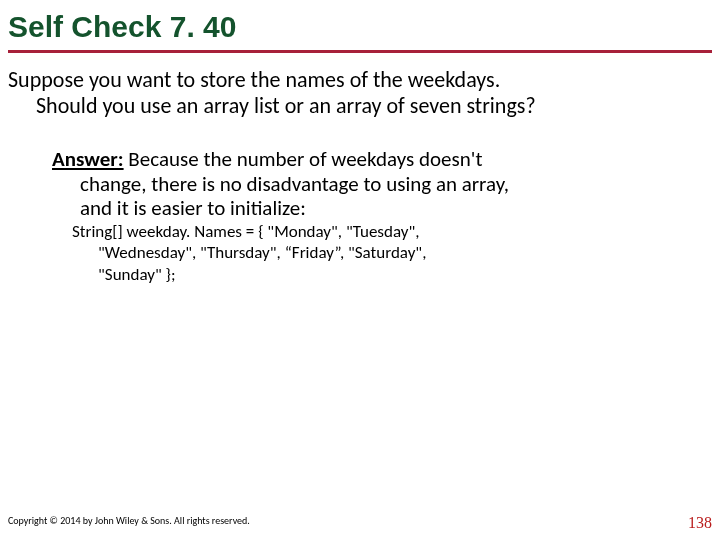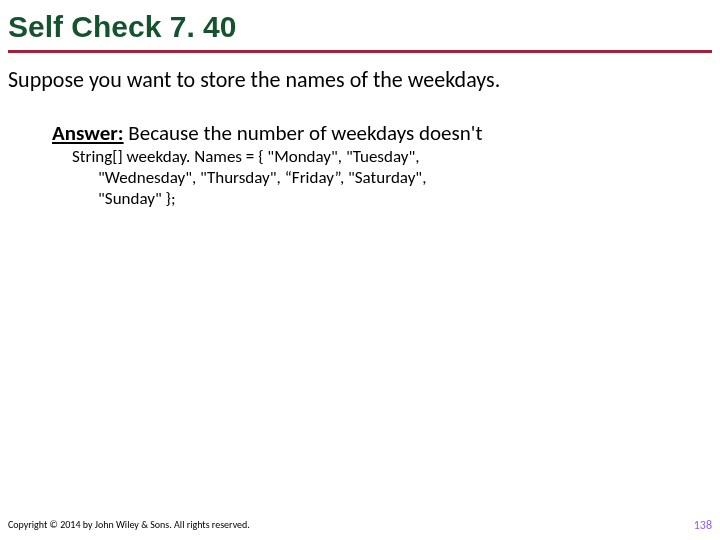--- a/index.html
+++ b/index.html
@@ -8,36 +8,39 @@
   .title { font-family: "Trebuchet MS", Arial, sans-serif; font-weight: 700; font-size: 30px; color: #14532d; padding: 10px 10px 6px 8px; letter-spacing: 0px; }
   .rule { border: none; border-top: 3px solid #a7203a; margin: 0 8px 14px 8px; }
   .question { font-size: 22px; line-height: 1.18; padding: 0 12px 0 8px; text-indent: 0; }
   .question .indent-line { display: block; padding-left: 28px; }
   .answer-block { margin-top: 28px; padding: 0 36px 0 52px; font-size: 21px; line-height: 1.18; }
   .answer-label { font-weight: 700; text-decoration: underline; }
   .answer-block .sub { display: block; padding-left: 28px; }
   .code-block { padding: 0 40px 0 72px; font-family: Calibri, Arial, sans-serif; font-size: 17px; line-height: 1.25; }
   .code-block .sub { display: block; padding-left: 26px; }
   .footer { position: absolute; bottom: 8px; left: 8px; right: 8px; font-size: 10px; font-family: Calibri, Arial, sans-serif; display: flex; justify-content: space-between; }
-  .page-num { font-size: 12px; color: #8b5cf6; }
+  .page-num { font-size: 16px; color: #b91c1c; font-family: Liberation Serif, serif; }
 </style>
 </head>
 <body>
 
 <div class="slide">
 
   <div class="title">Self Check 7. 40</div>
   <hr class="rule">
 
   <div class="question">
     <span>Suppose you want to store the names of the weekdays.</span>
+    <span class="indent-line">Should you use an array list or an array of seven strings?</span>
   </div>
 
   <div class="answer-block">
     <span class="answer-label">Answer:</span><span> Because the number of weekdays doesn't</span>
+    <span class="sub">change, there is no disadvantage to using an array,</span>
+    <span class="sub">and it is easier to initialize:</span>
   </div>
 
   <div class="code-block">
     <span>String[] weekday. Names = { "Monday", "Tuesday",</span>
     <span class="sub">"Wednesday", "Thursday", “Friday”, "Saturday",</span>
     <span class="sub">"Sunday" };</span>
   </div>
 
   <div class="footer">
     <span>Copyright © 2014 by John Wiley &amp; Sons. All rights reserved.</span>

